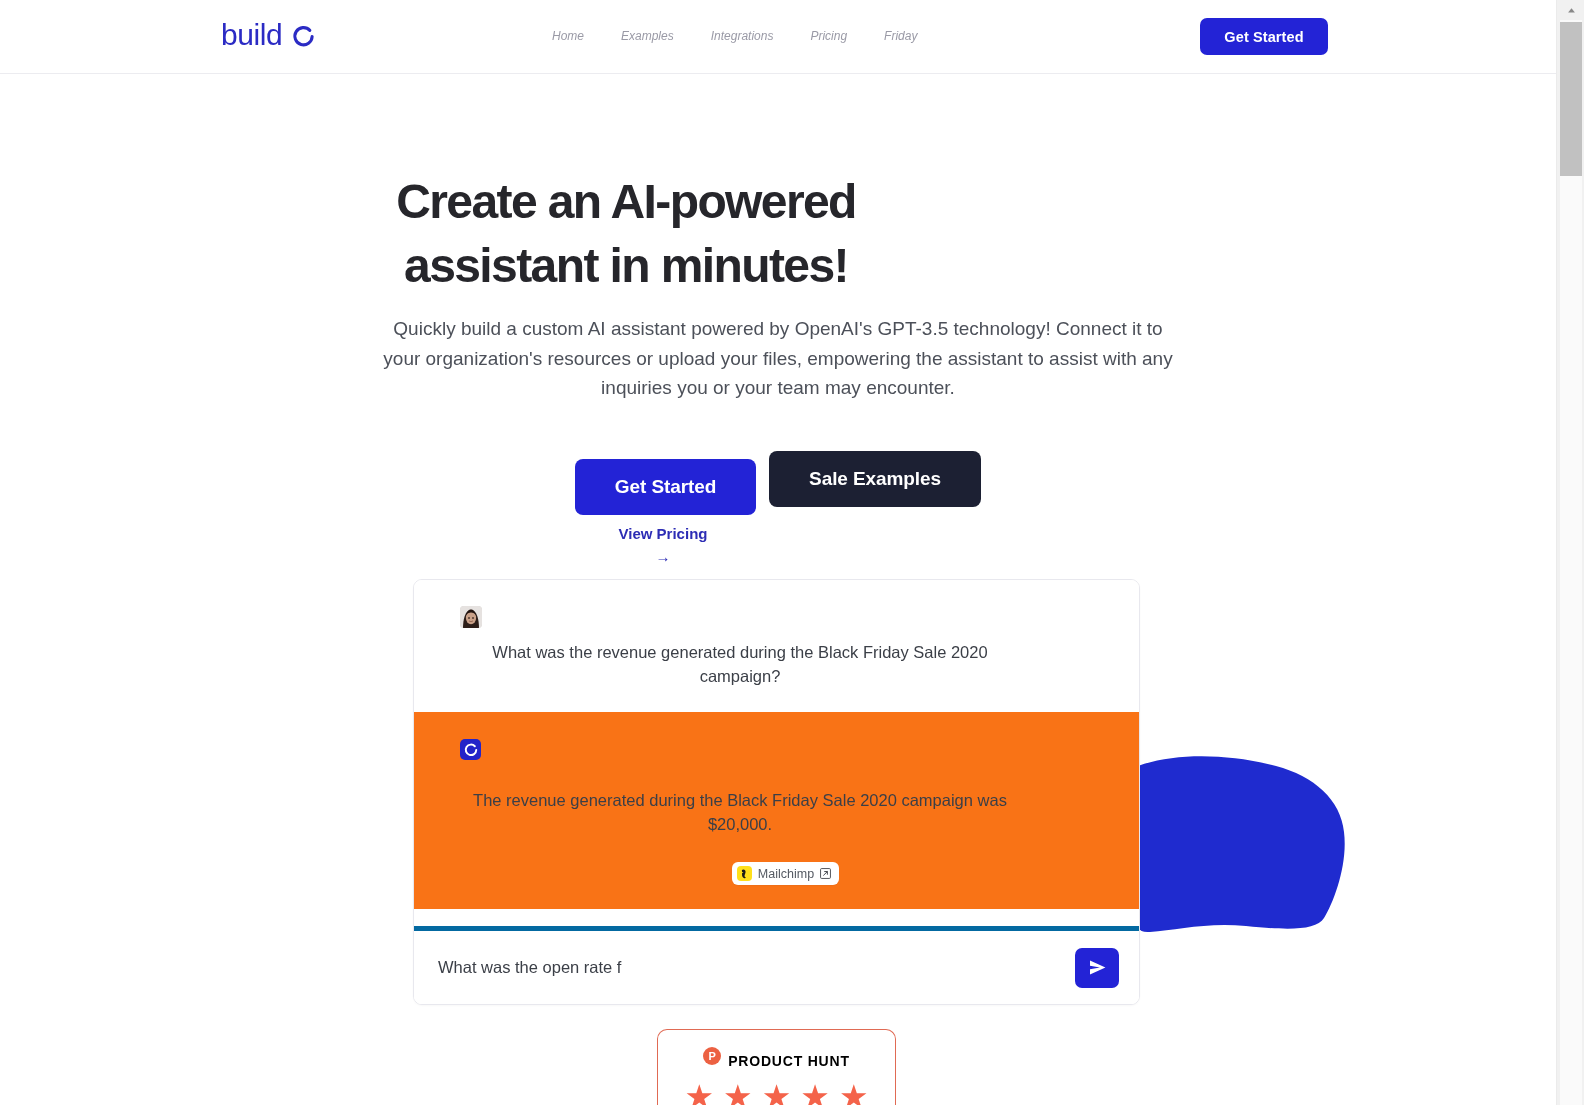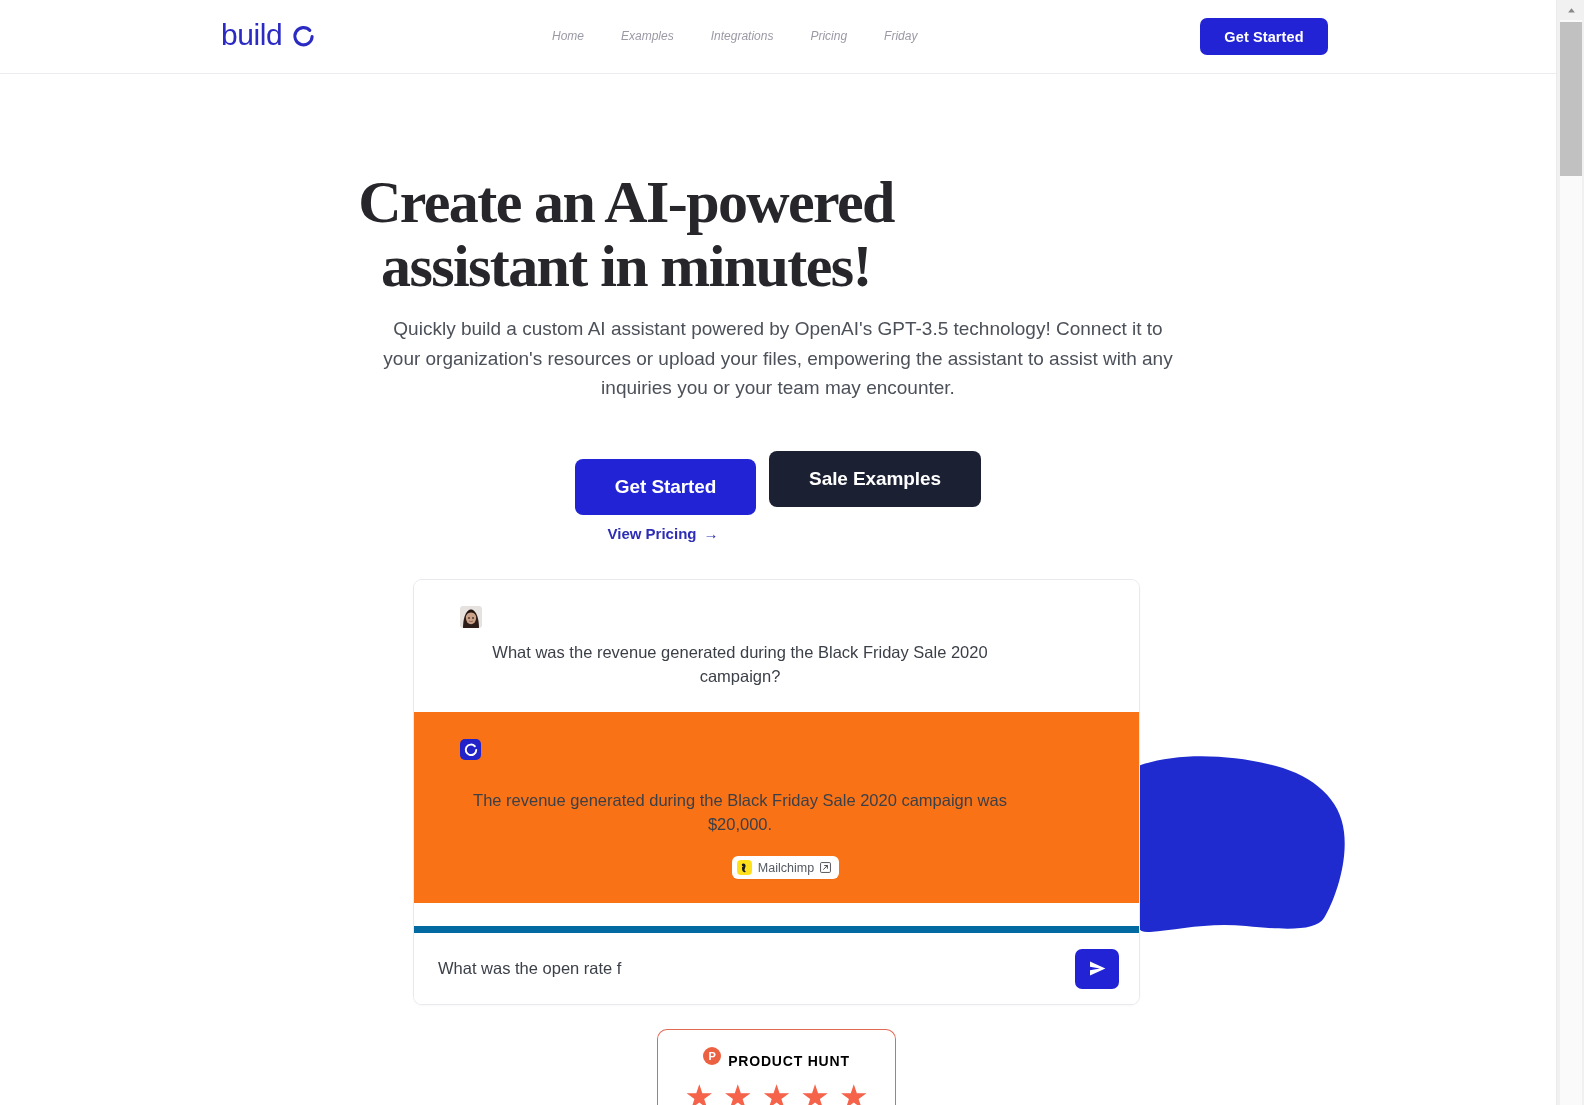--- a/index.html
+++ b/index.html
@@ -115,26 +115,25 @@
     position: relative;
     z-index: 10;
     text-align: center;
   }
 
   .hero-title {
     position: absolute;
     left: 0;
     top: 96px;              
     width: 1252px;
-    font-size: 60px;
+    font-size: 48px;
     line-height: 64px;
     font-weight: bold;
     letter-spacing: -1.6px;
     color: #26262b;
-    font-family: Liberation Serif, serif;
   }
 
   .hero-sub {
     position: absolute;
     left: 378px;
     top: 240px;             
     width: 800px;
     font-size: 19px;
     line-height: 29.5px;
     color: #4c5059;
@@ -185,20 +184,21 @@
     width: 182px;
     text-align: center;
     font-size: 15px;
     font-weight: bold;
     color: #2d2db5;
     text-decoration: none;
     display: flex;
     align-items: center;
     justify-content: center;
     gap: 7px;
+    flex-direction: column;
   }
   .pricing-link .arrow { font-size: 15px; line-height: 15px; }
 
   
   .chat-card {
     position: absolute;
     left: 413px;
     top: 505px;             
     width: 727px;
     height: 426px;
@@ -242,21 +242,21 @@
     font-size: 16.5px;
     line-height: 24px;
     color: #3b3f47;
     max-width: 560px;
   }
 
   .source-chip {
     display: inline-flex;
     align-items: center;
     gap: 6px;
-    margin-top: 20px;
+    margin-top: 26px;
     padding: 4px 8px 4px 5px;
     background: #ffffff;
     border-radius: 6px;
     font-size: 12.5px;
     color: #555a63;
     text-decoration: none;
     box-shadow: 0 1px 1px rgba(20,20,40,0.04);
   }
   .chip-logo {
     width: 15px; height: 15px;
@@ -271,21 +271,21 @@
   }
   .chip-ext { width: 11px; height: 11px; }
 
   .chat-spacer { height: 113px; background: #ffffff; }
 
   .chat-input-row {
     position: absolute;
     left: 0; bottom: 0;
     width: 100%;
     height: 78px;
-    border-top: 7px solid #0369a1;
+    border-top: 5px solid #0369a1;
     background: #ffffff;
     display: flex;
     align-items: center;
     padding: 0 20px 0 24px;
   }
   .chat-input {
     flex: 1;
     border: none;
     outline: none;
     background: transparent;

